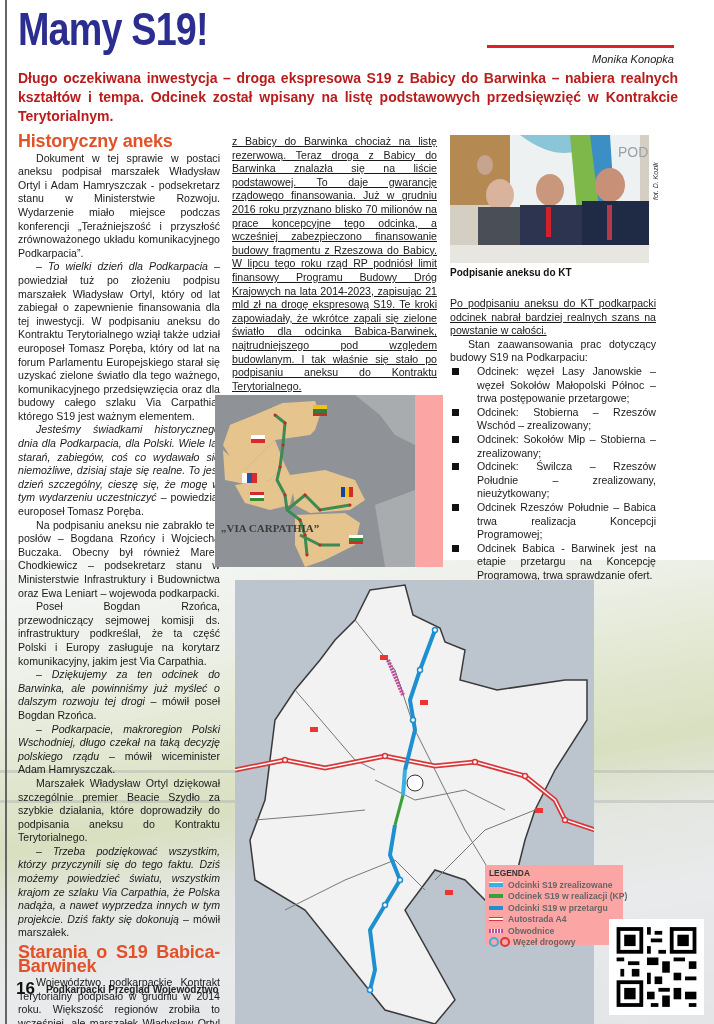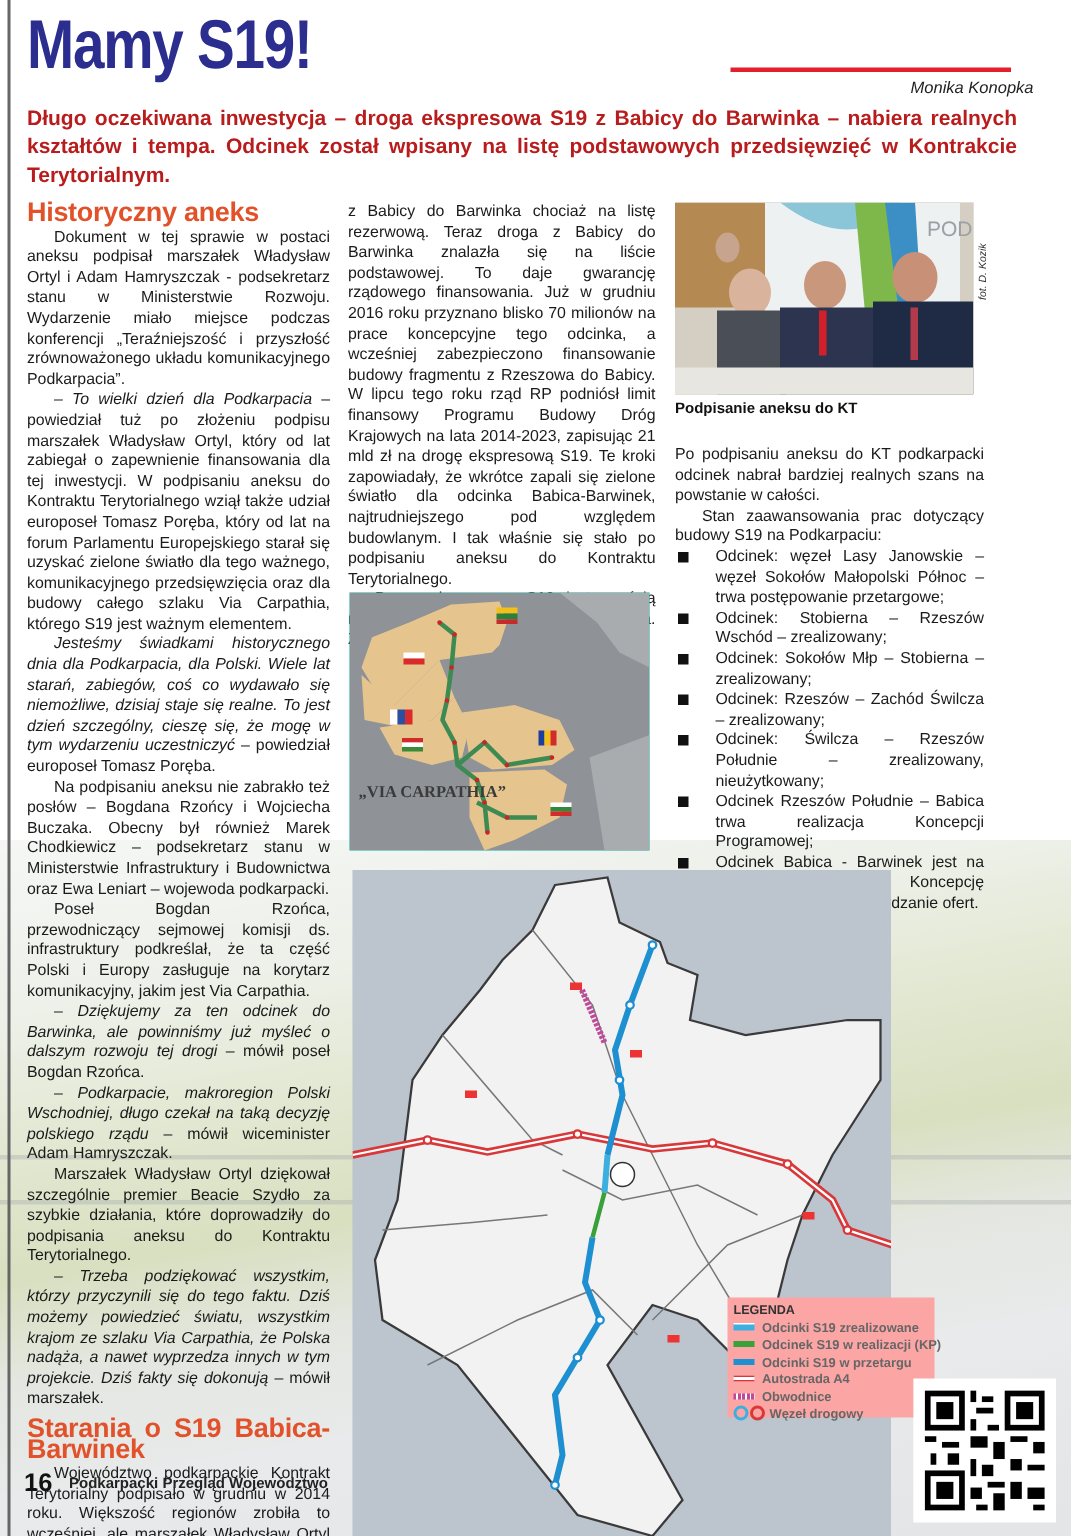--- a/index.html
+++ b/index.html
@@ -6,37 +6,37 @@
   body { width:714px; height:1024px; position:relative; overflow:hidden; background:#ffffff; font-family:"Liberation Sans", sans-serif; color:#1a1a1a; }
   .bg-photo { position:absolute; left:0; top:560px; width:714px; height:464px;
     background:
       linear-gradient(180deg, rgba(255,255,255,0.0) 0%, rgba(255,255,255,0.0) 100%),
       linear-gradient(170deg, #eef1ee 0%, #dfe6d8 20%, #c9d3a8 38%, #b9c78e 50%, #cfd4c9 62%, #d7dadc 75%, #cdd0d3 100%);
     opacity:0.55; }
   .bg-guard { position:absolute; left:0; width:714px; height:3px; background:rgba(160,165,170,0.35); }
   .left-rule { position:absolute; left:5px; top:0; width:2px; height:1024px; background:#666; }
   .title { position:absolute; left:18px; top:2px; font-family:"Liberation Sans", sans-serif; font-weight:bold; font-size:46px; color:#2b2d8f; letter-spacing:-1px; transform:scaleX(0.82); transform-origin:left top; }
   .red-line { position:absolute; left:487px; top:45px; width:187px; height:3px; background:#e3202a; }
-  .author { position:absolute; right:25px; top:53px; font-size:11px; font-style:italic; color:#222;text-align:right; }
+  .author { position:absolute; right:40px; top:53px; font-size:11px; font-style:italic; color:#222;text-align:right; }
   .lead { position:absolute; left:18px; top:69px; width:660px; font-size:14px; font-weight:bold; line-height:19px; text-align:justify; color:#b91c1c; }
   .col { position:absolute; font-size:10.6px; line-height:13.6px; text-align:justify; color:#1a1a1a; }
   .col p { margin:0; text-indent:18px; }
-  .col p.noind { text-indent:0; }
+  .col p.noind { text-indent:0;text-decoration:underline; }
   .col i { font-style:italic; }
   .h2 { font-family:"Liberation Sans", sans-serif; font-weight:bold; color:#e2522a; font-size:18px; margin:0 0 3px 0; letter-spacing:-0.2px; }
   .col1 { left:18px; top:135px; width:202px; }
   .col2 { left:232px; top:135px; width:205px; }
   .col3 { left:450px; top:297px; width:206px; }
   .bullets { list-style:none; margin:0; padding:0; }
   .bullets li { position:relative; padding-left:27px; }
   .bullets li .sq { position:absolute; left:2px; top:3px; width:7px; height:7px; background:#111; }
   .photo { position:absolute; left:450px; top:135px; width:199px; height:128px; overflow:hidden; background:#c8c1b3; }
   .photo-credit { position:absolute; left:652px; top:200px; font-size:7px; font-style:italic; color:#333; transform:rotate(-90deg); transform-origin:left top; white-space:nowrap; }
   .caption { position:absolute; left:450px; top:267px; font-size:10px; font-weight:bold; color:#111; }
-  .euromap { position:absolute; left:233px; top:395px; width:200px; height:172px; overflow:hidden; background:#14b8a6; }
+  .euromap { position:absolute; left:215px; top:395px; width:228px; height:172px; overflow:hidden; background:#fca5a5; }
   .regmap { position:absolute; left:235px; top:580px; width:359px; height:444px; overflow:hidden; background:#bcc5cf; }
   .legend { position:absolute; left:485px; top:865px; width:138px; height:80px; background:#fca5a5; padding:3px 4px; box-sizing:border-box; font-size:8.6px; font-weight:bold; color:#666; }
   .legend .lt { color:#333; font-size:8.4px; margin-bottom:1px; }
   .legend .row { display:flex; align-items:center; height:11.5px; white-space:nowrap; }
   .legend .sw { width:14px; height:4px; margin-right:5px; flex:none; }
   .qr { position:absolute; left:609px; top:919px; width:95px; height:96px; background:#fff; }
   .footer-num { position:absolute; left:16px; top:979px; font-size:17px; font-weight:bold; color:#111; }
   .footer-text { position:absolute; left:46px; top:984px; font-size:10px; font-weight:bold; color:#222; }
 </style>
 </head>
@@ -145,21 +145,20 @@
 <div class="photo-credit">fot. D. Kozik</div>
 <div class="caption">Podpisanie aneksu do KT</div>
 
 <div class="col col3">
   <p class="noind">Po podpisaniu aneksu do KT podkarpacki odcinek nabrał bardziej realnych szans na powstanie w całości.</p>
   <p>Stan zaawansowania prac dotyczący budowy S19 na Podkarpaciu:</p>
   <ul class="bullets">
     <li><span class="sq"></span><span>Odcinek: węzeł Lasy Janowskie – węzeł Sokołów Małopolski Północ – trwa postępowanie przetargowe;</span></li>
     <li><span class="sq"></span><span>Odcinek: Stobierna – Rzeszów Wschód – zrealizowany;</span></li>
     <li><span class="sq"></span><span>Odcinek: Sokołów Młp – Stobierna – zrealizowany;</span></li>
-    <li><span class="sq"></span><span>Odcinek: Rzeszów – Zachód Świlcza – zrealizowany;</span></li>
     <li><span class="sq"></span><span>Odcinek: Świlcza – Rzeszów Południe – zrealizowany, nieużytkowany;</span></li>
     <li><span class="sq"></span><span>Odcinek Rzeszów Południe – Babica trwa realizacja Koncepcji Programowej;</span></li>
     <li><span class="sq"></span><span>Odcinek Babica - Barwinek jest na etapie przetargu na Koncepcję Programową, trwa sprawdzanie ofert.</span></li>
   </ul>
 </div>
 
 <div class="regmap">
   <svg width="359" height="444" viewBox="0 0 359 444">
     <rect width="359" height="444" fill="#bcc4ce"></rect>
     <path d="M135 10 L170 5 L178 35 L205 48 L210 62 L230 70 L225 100 L262 110 L330 100 L352 100 L352 140 L320 190 L300 230 L290 260 L280 300 L260 330 L230 300 L200 290 L170 330 L220 420 L200 444 L150 430 L110 380 L70 330 L20 300 L15 260 L30 220 L40 140 L60 110 L85 80 L100 60 L120 40 Z" fill="#f2f2f2" stroke="#3a3a3a" stroke-width="1.5"></path>

